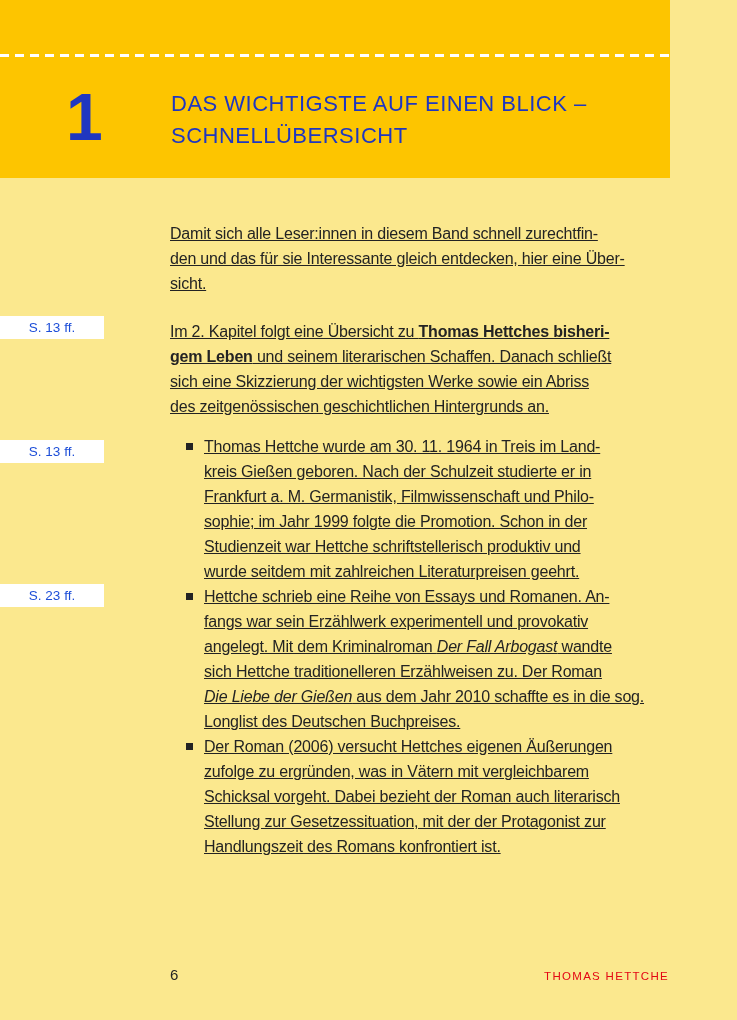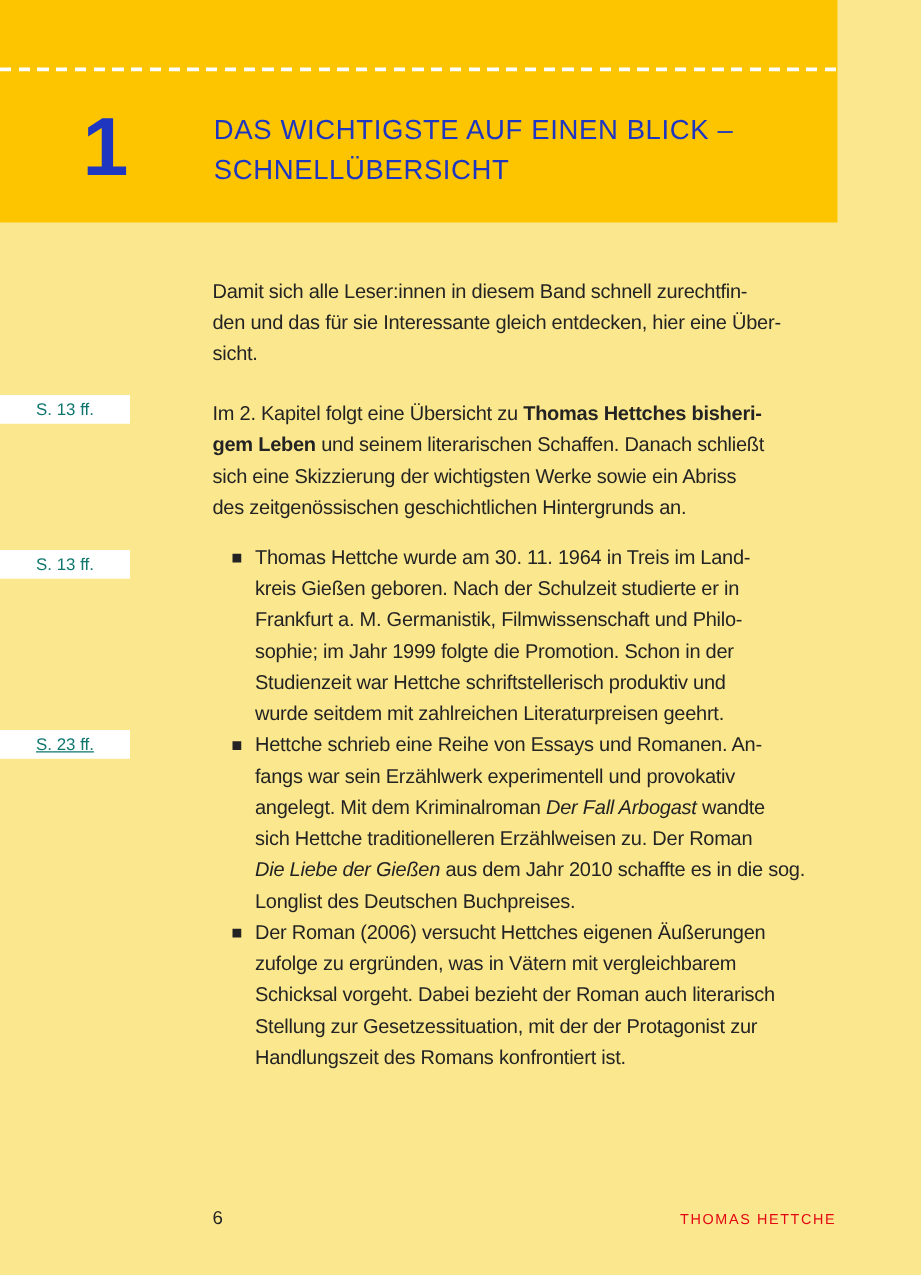--- a/index.html
+++ b/index.html
@@ -43,31 +43,32 @@
     color:var(--heading-blue);
     white-space:pre;
   }
   
   .margin-note{
     position:absolute;left:0;
     width:104px;height:23px;
     background:var(--note-bg);
     font-size:13.5px;line-height:23px;
     text-align:center;
-    color:#0f766e;
+    color:#1d4ed8;
   }
   .note-1{top:316px;}
   .note-2{top:440px;}
-  .note-3{top:584px;text-decoration:underline;}
+  .note-3{top:584px;}
   
   .body-column{
     position:absolute;left:170px;top:221px;
     width:496px;
     font-size:16px;line-height:25px;
     letter-spacing:-0.2px;
+    text-decoration:underline;
   }
   .para{
     margin:0;
     white-space:pre;
   }
   .para-intro{margin-bottom:23px;}
   .para-overview{margin-bottom:11px;}
   .seg-bold{font-weight:700;}
   .seg-italic{font-style:italic;}
   .bullet-list{

